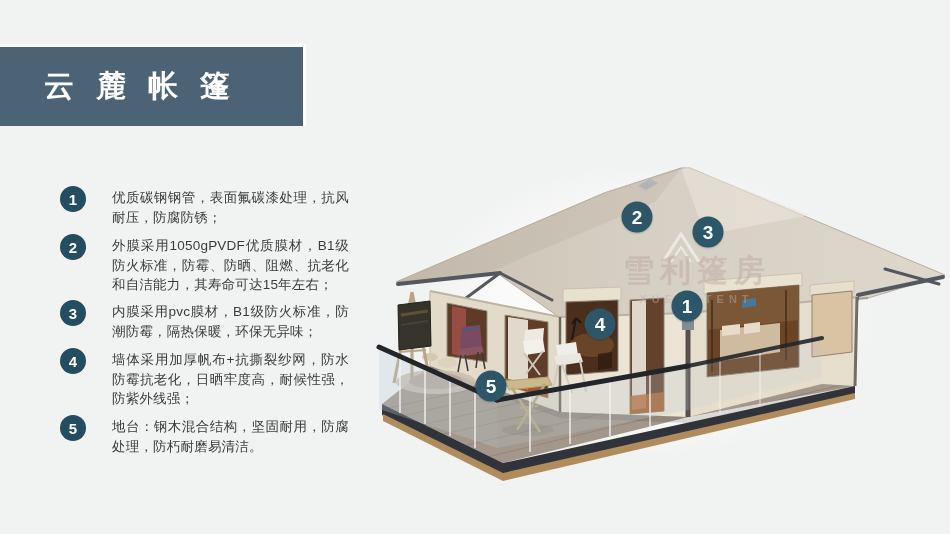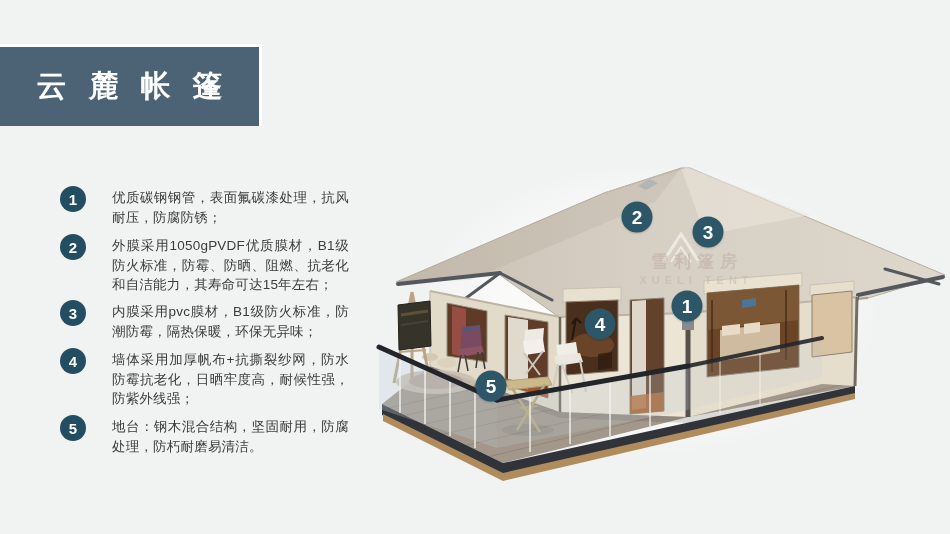--- a/index.html
+++ b/index.html
@@ -1,38 +1,38 @@
 <!DOCTYPE html>
 <html><head>
 <meta charset="utf-8">
 <style>
   html,body{margin:0;padding:0;background:#e4e4e4;}
   .stage{position:relative;width:950px;height:534px;background:#f1f2f2;overflow:hidden;
          font-family:"Liberation Sans","DejaVu Sans",sans-serif;}
   
   .banner{position:absolute;left:0;top:44px;width:259px;height:79px;
           border-top:3px solid #fff;border-right:3px solid #fff;
-          display:flex;align-items:center;justify-content:center;}
+          display:flex;align-items:center;padding-left:44px;}
   .banner h1{margin:0;color:#ffffff;font-size:30px;font-weight:bold;
              letter-spacing:22px;margin-right:-22px;white-space:nowrap;}
   
   .feature{position:absolute;left:60px;display:flex;align-items:flex-start;gap:26px;width:300px;}
   .bullet{flex:0 0 26px;width:26px;height:26px;border-radius:50%;
           display:flex;align-items:center;justify-content:center;
           color:#fff;font-size:15px;font-weight:bold;}
   .ftext{margin:2px 0 0 0;width:237px;font-size:13.5px;line-height:19.5px;color:#3c3c3c;
          text-align:justify;letter-spacing:0.2px;}
   
   .glow{position:absolute;left:330px;top:105px;width:640px;height:410px;
         background:radial-gradient(ellipse 50% 50% at 50% 50%,
            rgba(253,253,252,0.95) 0%,rgba(253,253,252,0.75) 45%,rgba(253,253,252,0) 72%);}
   .scene-svg{position:absolute;left:0;top:0;}
   .watermark{position:absolute;left:594px;top:250px;width:200px;text-align:center;
              pointer-events:none;}
-  .wm-cn{font-size:17px;letter-spacing:6px;margin-right:-6px;font-weight:bold;
+  .wm-cn{font-size:31px;letter-spacing:6px;margin-right:-6px;font-weight:bold;
          color:rgba(193,172,166,0.55);}
   .wm-en{font-size:11px;letter-spacing:5px;margin-right:-5px;margin-top:1px;
          color:rgba(193,175,170,0.45);font-weight:bold;}
   .badge{position:absolute;width:31px;height:31px;border-radius:50%;
          transform:translate(-50%,-50%);display:flex;align-items:center;justify-content:center;
          color:#fff;font-size:19px;font-weight:bold;box-shadow:0 1px 2px rgba(0,0,0,0.18);}
 </style>
 </head>
 <body>
 

